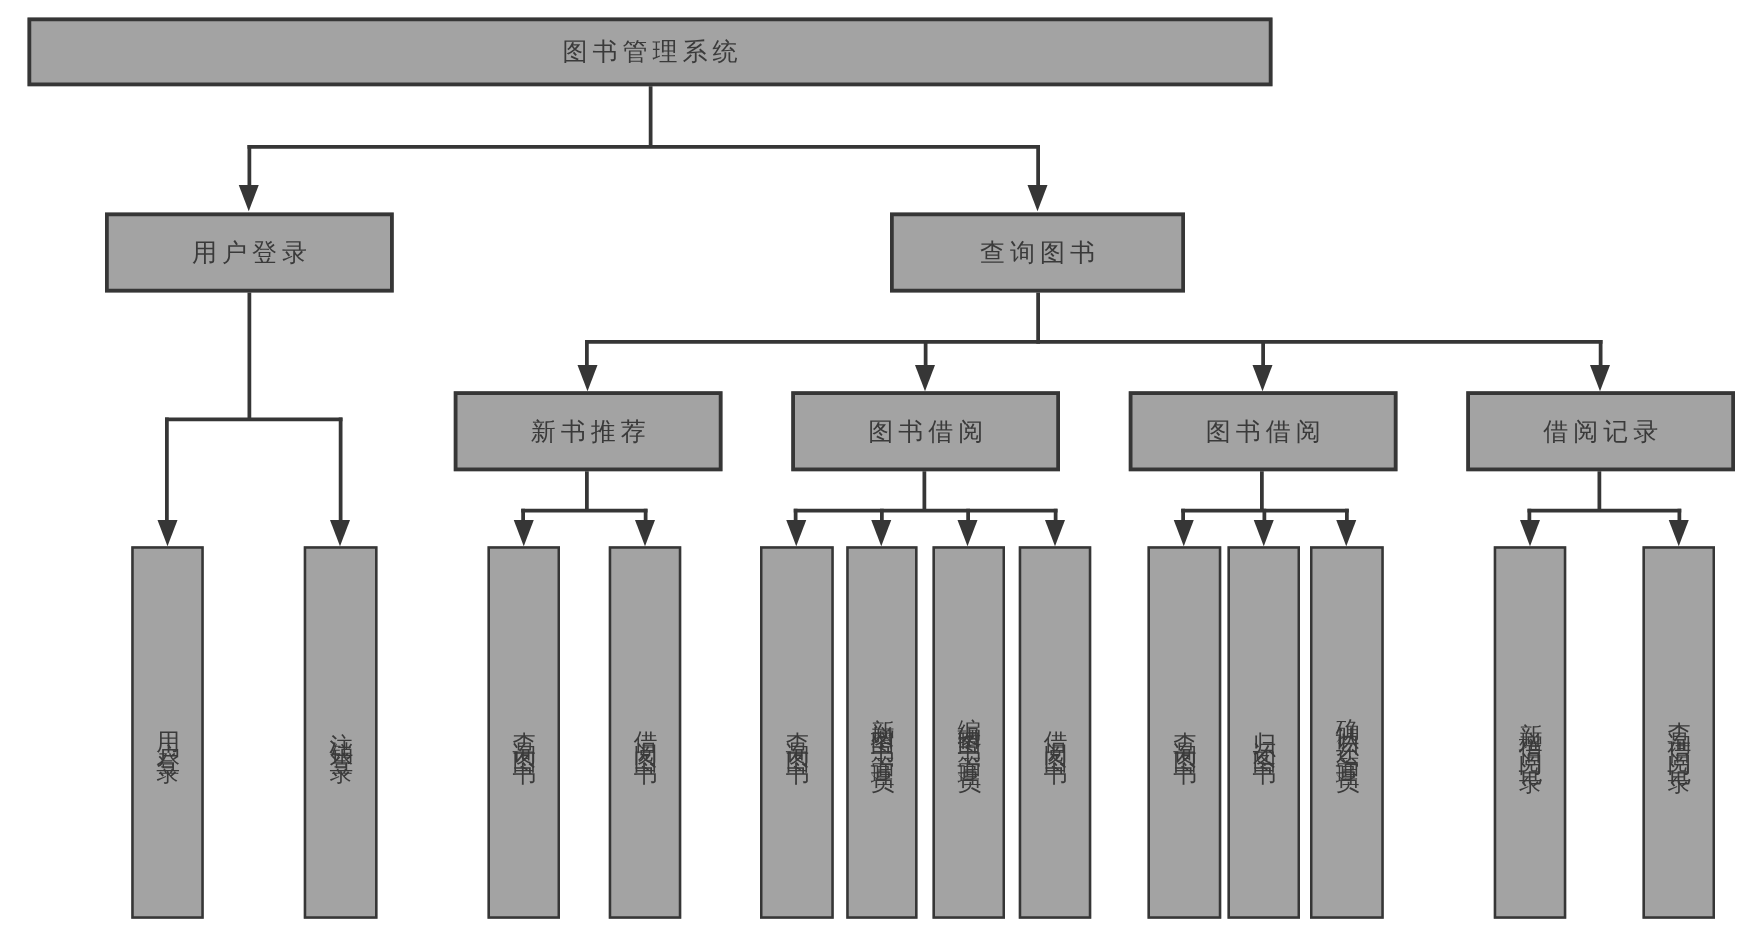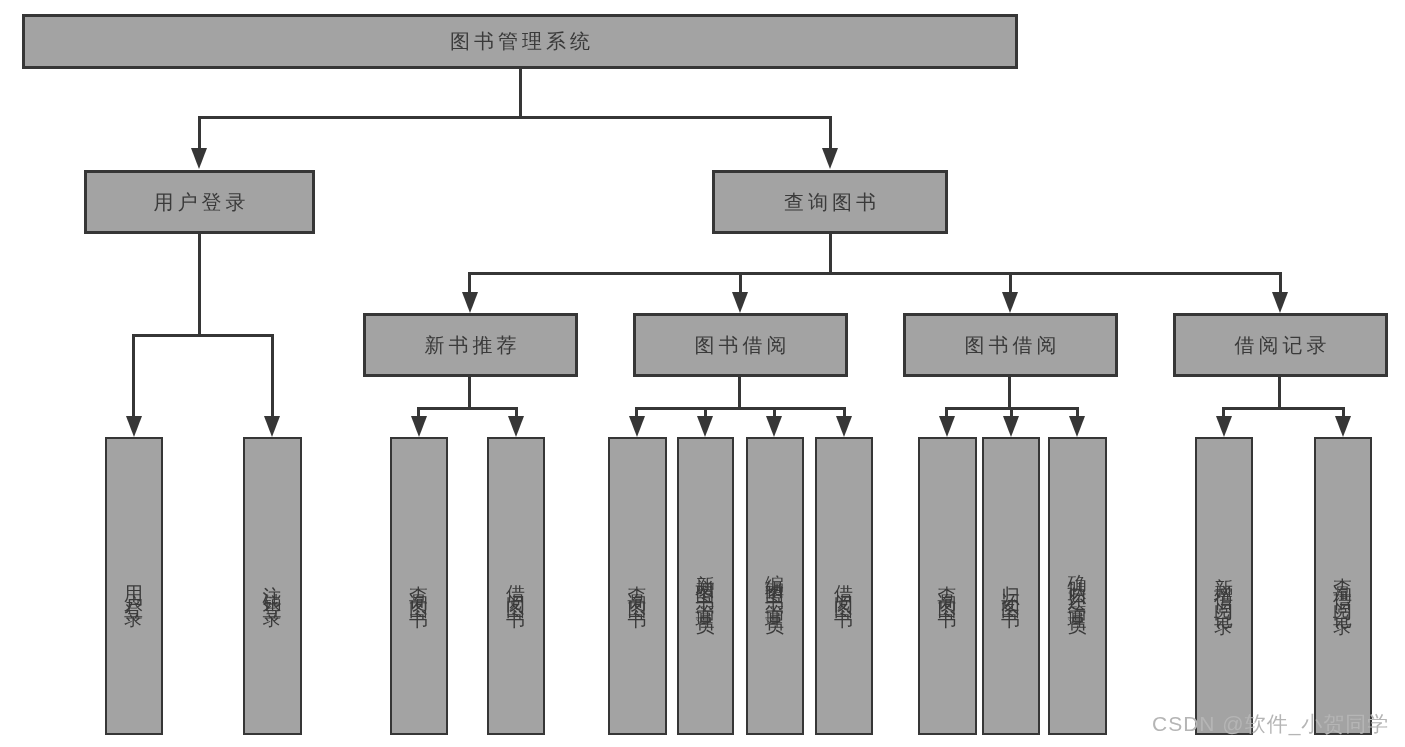--- a/index.html
+++ b/index.html
@@ -180,15 +180,14 @@
     <span>确认归还（管理员）</span>
   </div>
 
   <div class="box leaf" style="left:1195px; top:437px; width:58px; height:298px;">
     <span>新增借阅记录</span>
   </div>
   <div class="box leaf" style="left:1314px; top:437px; width:58px; height:298px;">
     <span>查询借阅记录</span>
   </div>
 
-  <div id="watermark">CSDN @软件_小贺同学</div>
 
 </div>
 
 </body></html>

